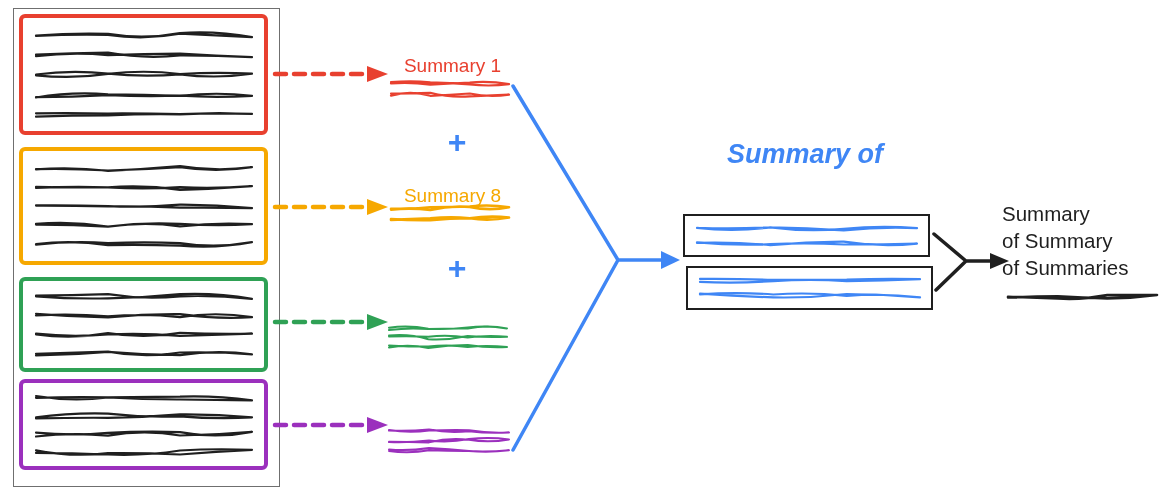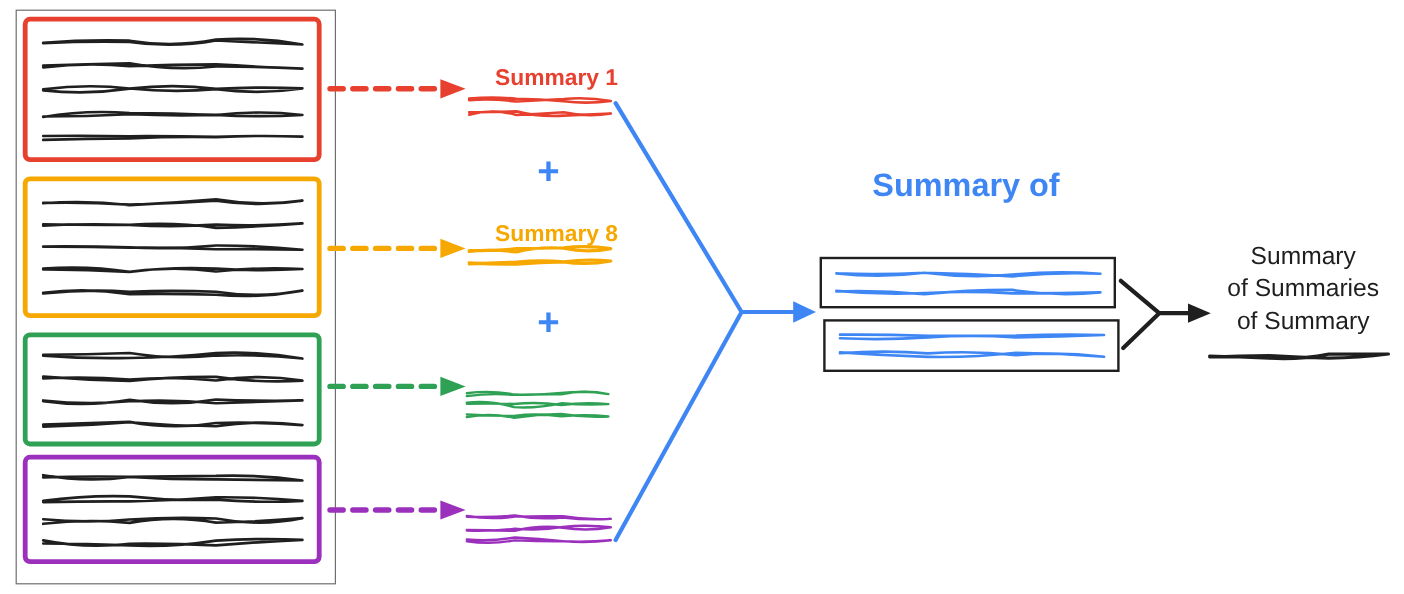--- a/index.html
+++ b/index.html
@@ -36,22 +36,22 @@
     justify-content: center;
     background: #ffffff;
   }
   .bdr-red    { border: 4px solid var(--red,    #e8402f); }
   .bdr-yellow { border: 4px solid var(--yellow, #f6a800); }
   .bdr-green  { border: 4px solid var(--green,  #2fa155); }
   .bdr-purple { border: 4px solid var(--purple, #9b30bd); }
 
   .summary-label {
     font-size: 19px;
-    font-weight: 700;
-    text-align: right;
+    font-weight: 400;
+    text-align: center;
     white-space: nowrap;
   }
   .plus {
     font-size: 32px;
     font-weight: 700;
     text-align: center;
     width: 30px;
   }
   .sos-title {
     width: 250px;
@@ -64,21 +64,21 @@
     border: 2px solid var(--ink, #1f1f1f);
     display: flex;
     align-items: center;
     justify-content: center;
     background: #ffffff;
   }
   .final-label {
     width: 168px;
     font-size: 20.5px;
     font-weight: 500;
-    text-align: center;
+    text-align: left;
     line-height: 1.32;
   }
 </style>
 </head>
 <body>
 
 <div class="canvas">
 
   <div class="abs doc-frame" style="left:13px; top:8px; width:267px; height:479px;"></div>
 
@@ -176,21 +176,21 @@
         <path d="M3 14.7 Q23.0 14.9 43.0 15.4 Q63.0 10.3 83.0 12.8 Q103.0 16.0 123.0 12.4 Q103.0 10.0 83.0 12.1 Q63.0 15.8 43.0 13.5 Q23.0 15.9 3.0 15.1" fill="none" stroke="currentColor" stroke-width="2" stroke-linecap="round" stroke-linejoin="round"></path>
         <path d="M3 22.5 Q23.0 24.2 43.0 20.9 Q63.0 21.8 83.0 23.9 Q103.0 25.7 123.0 23.2 Q103.0 25.1 83.0 24.1 Q63.0 24.2 43.0 23.3 Q23.0 26.9 3.0 24.0" fill="none" stroke="currentColor" stroke-width="2" stroke-linecap="round" stroke-linejoin="round"></path>
       </svg>
     </div>
 
   <svg class="abs c-blue" style="left:505px; top:56px;" width="182" height="412">
     <path d="M8 30 L113 204 M8 394 L113 204 M113 204 L158 204" stroke="currentColor" stroke-width="3.5" fill="none" stroke-linecap="round" stroke-linejoin="round"></path>
     <polygon points="156,195 175,204 156,213" fill="currentColor"></polygon>
   </svg>
 
-  <div class="abs sos-title c-blue" style="left:680px; top:136px;">
+  <div class="abs sos-title c-blue" style="left:680px; top:136px;font-style:italic;">
     <div>Summary of</div>
   </div>
 
   <div class="abs sos-box" style="left:683px; top:214px; width:247px; height:43px;">
     <div class="c-blue">
         <svg width="226" height="30">
           <path d="M3 6.8 Q39.7 8.1 76.3 6.3 Q113.0 11.1 149.7 7.8 Q186.3 4.3 223.0 7.1 Q186.3 5.6 149.7 9.3 Q113.0 6.9 76.3 6.3 Q39.7 11.0 3.0 6.8" fill="none" stroke="currentColor" stroke-width="2.2" stroke-linecap="round" stroke-linejoin="round"></path>
           <path d="M3 21.4 Q39.7 24.8 76.3 23.2 Q113.0 21.4 149.7 23.5 Q186.3 23.6 223.0 22.6 Q186.3 26.4 149.7 20.6 Q113.0 20.5 76.3 24.2 Q39.7 20.8 3.0 21.9" fill="none" stroke="currentColor" stroke-width="2.2" stroke-linecap="round" stroke-linejoin="round"></path>
         </svg>
       </div>
@@ -204,22 +204,22 @@
       </div>
   </div>
 
   <svg class="abs c-ink" style="left:930px; top:222px;" width="85" height="80">
     <path d="M4 12 L36 39 M6 68 L36 39 M36 39 L62 39" stroke="currentColor" stroke-width="3.5" fill="none" stroke-linecap="round" stroke-linejoin="round"></path>
     <polygon points="60,31 79,39 60,47" fill="currentColor"></polygon>
   </svg>
 
   <div class="abs final-label c-ink" style="left:1002px; top:200px;">
     <div>Summary</div>
+    <div>of Summary</div>
     <div>of Summaries</div>
-    <div>of Summary</div>
   </div>
   <div class="abs c-ink" style="left:1005px; top:290px;">
       <svg width="155" height="14">
         <path d="M3 7.5 Q27.8 6.5 52.7 6.3 Q77.5 7.6 102.3 8.4 Q127.2 8.4 152.0 5.0 Q127.2 5.0 102.3 5.1 Q77.5 10.0 52.7 8.5 Q27.8 7.4 3.0 6.7" fill="none" stroke="currentColor" stroke-width="2.6" stroke-linecap="round" stroke-linejoin="round"></path>
       </svg>
     </div>
 
 </div>
 
 </body></html>

